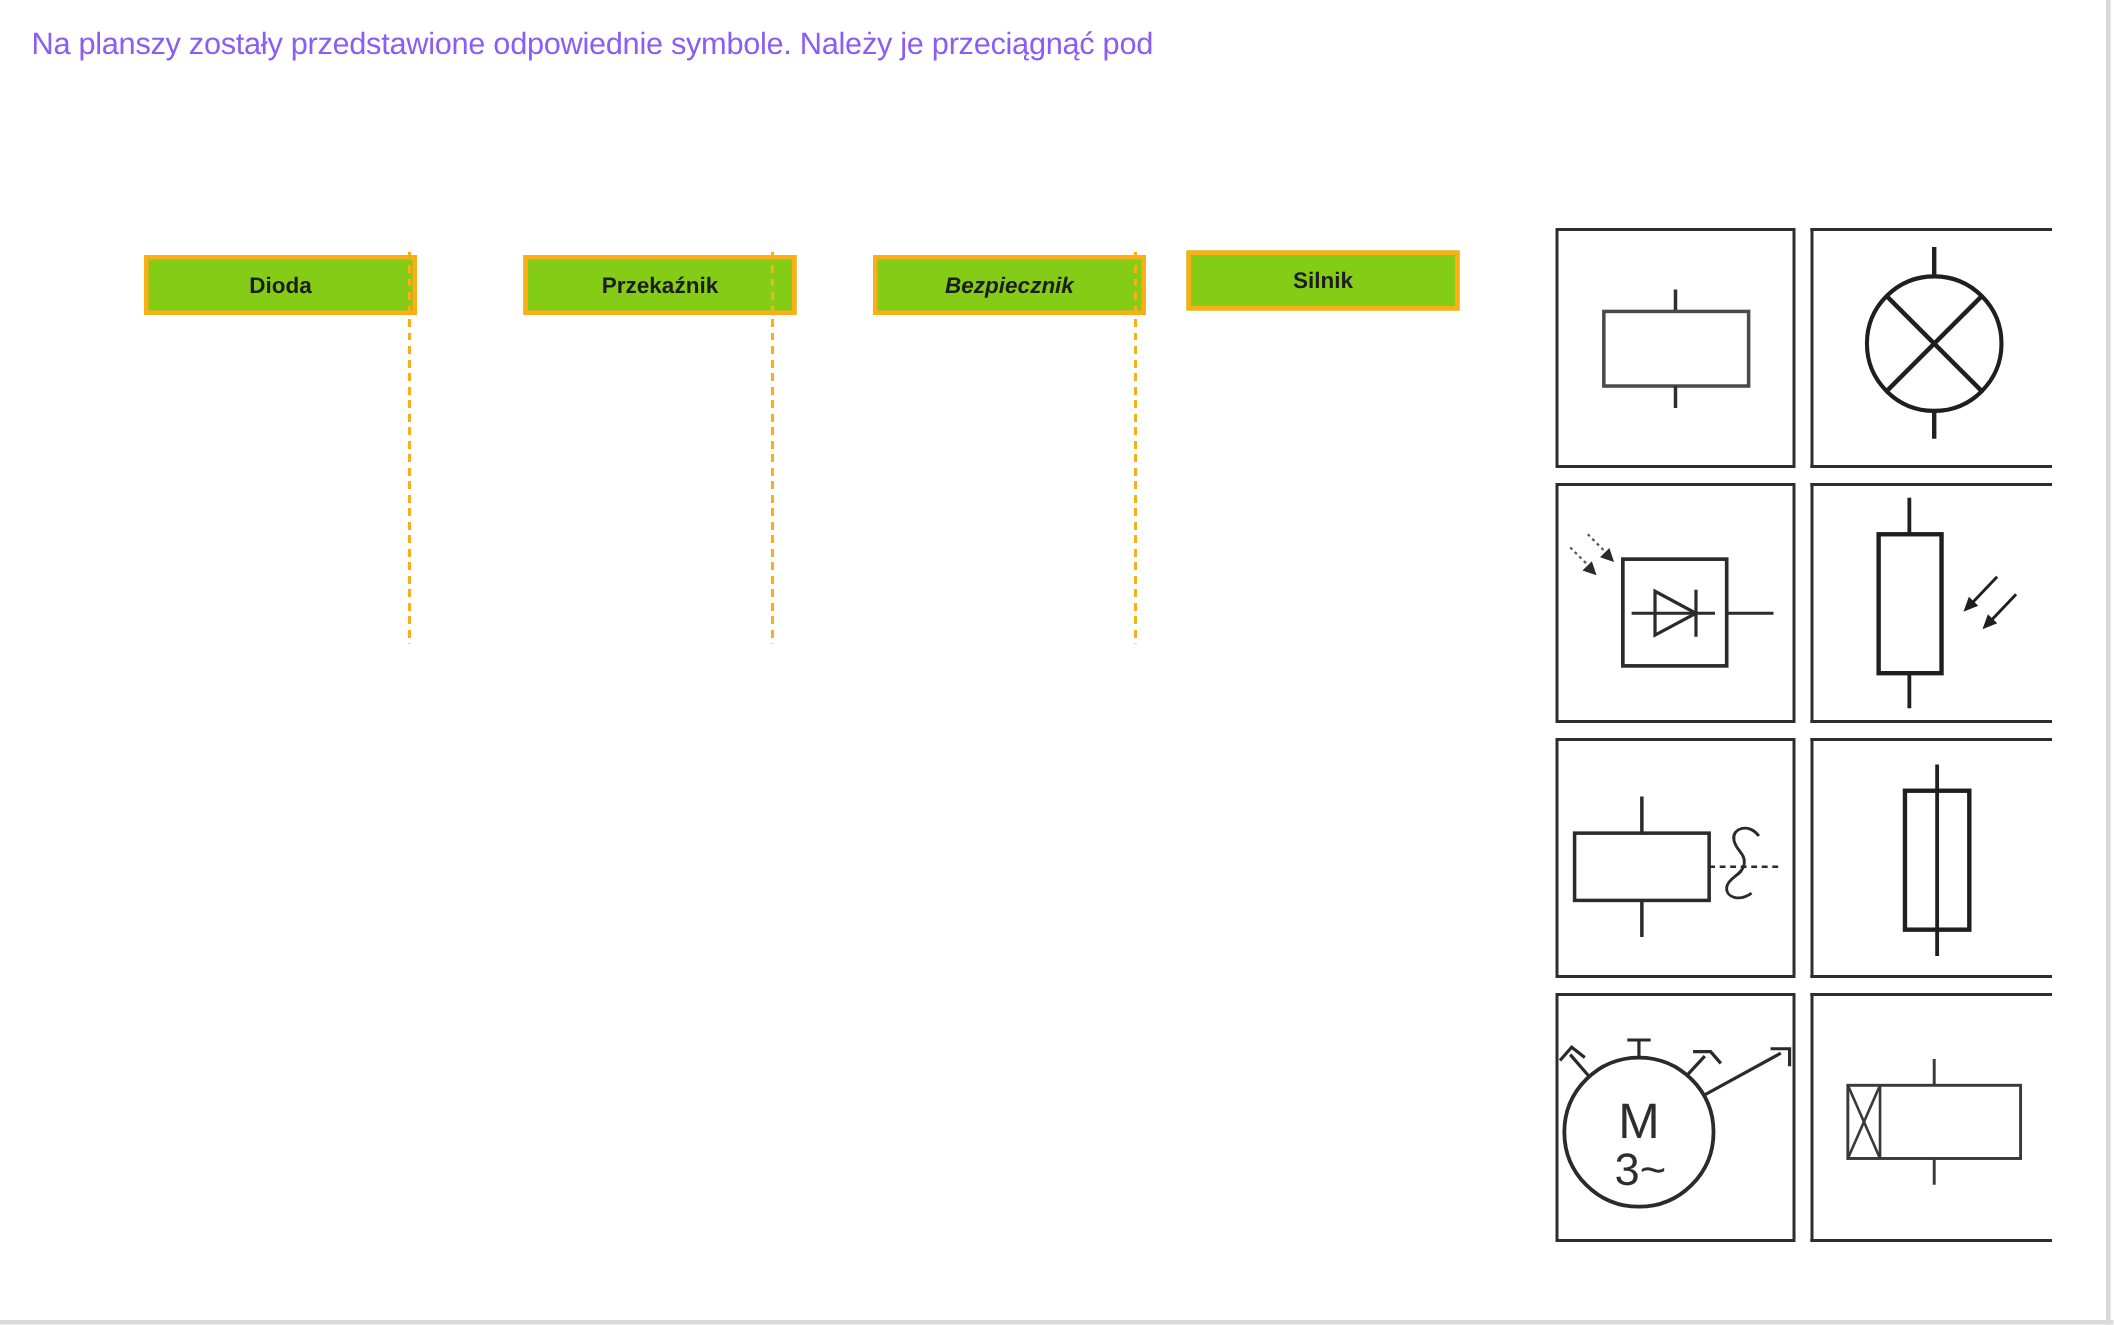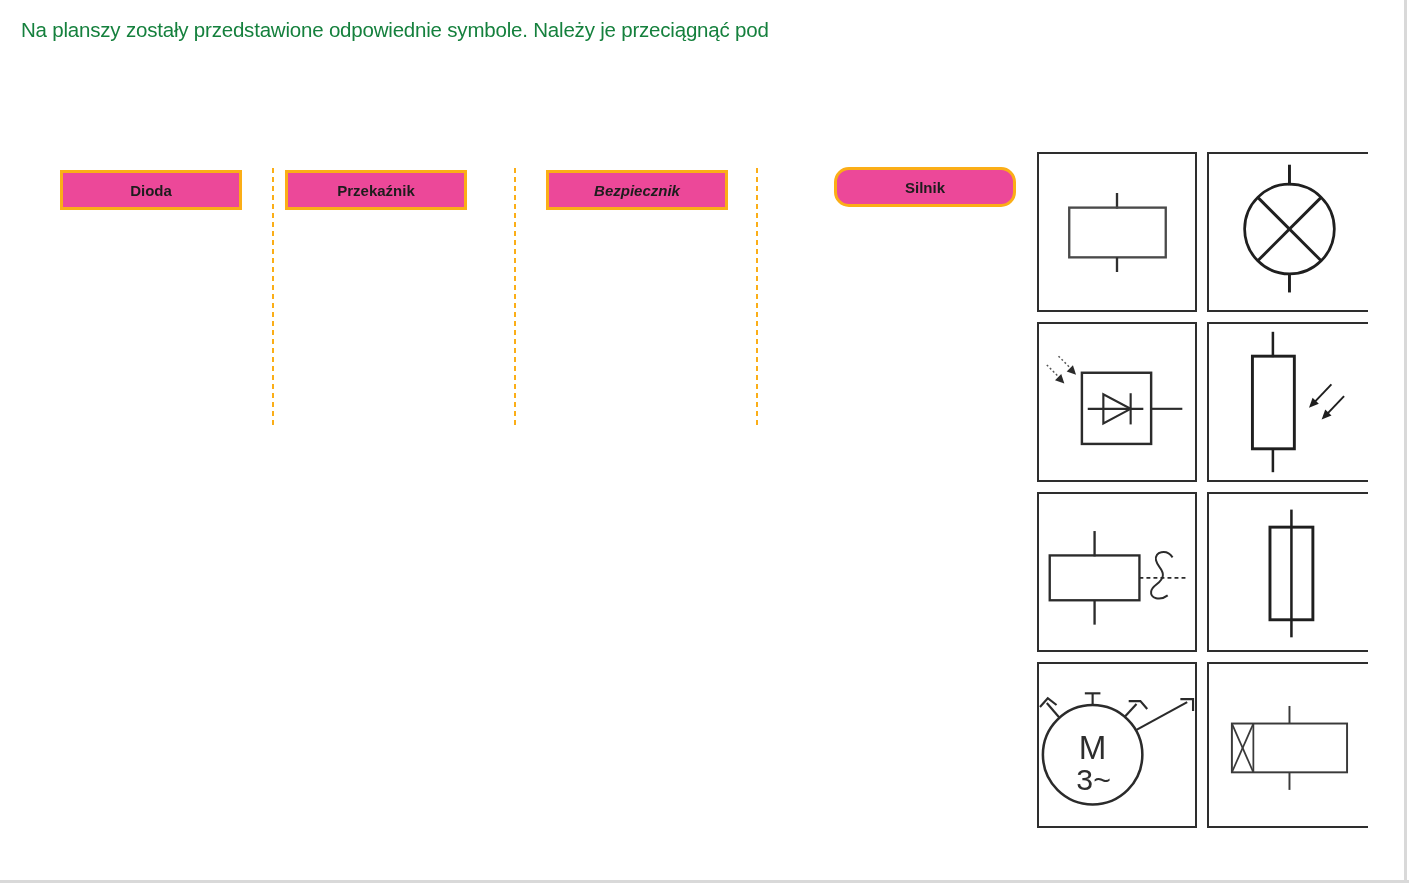--- a/index.html
+++ b/index.html
@@ -2,34 +2,35 @@
 <html><head>
 <meta charset="utf-8">
 <style>
   html,body{margin:0;padding:0;}
   body{
     width:1409px;height:883px;position:relative;background:#ffffff;
     font-family:"Liberation Sans", sans-serif;overflow:hidden;
   }
   .instructions{
     position:absolute;left:21px;top:12px;width:940px;
-    font-size:20.5px;line-height:35px;color:#15803d;
+    font-size:20.5px;line-height:35px;color:#8b5cf6;
     letter-spacing:-0.2px;
   }
   .drop-zone{
     position:absolute;top:170px;width:176px;height:34px;
-    border:3px solid #FBAE17;background:#ec4899;
+    border:3px solid #FBAE17;background:#84cc16;
     display:flex;align-items:center;justify-content:center;
     font-size:15px;font-weight:600;color:#1d1d1d;
     cursor:pointer;
+    margin-left:36px;
   }
   .drop-zone.dz-0{left:60px;}
-  .drop-zone.dz-1{left:285px;}
+  .drop-zone.dz-1{left:313px;}
   .drop-zone.dz-2{left:546px;font-style:italic;}
-  .drop-zone.dz-3{left:834px;top:167px;border-radius:15px;}
+  .drop-zone.dz-3{left:755px;top:167px;}
   .separator{
     position:absolute;top:168px;width:2px;height:261px;
     background:repeating-linear-gradient(to bottom,#FBAE17 0 5px,transparent 5px 9px);
   }
   .sep-0{left:272px;}
   .sep-1{left:514px;}
   .sep-2{left:756px;}
   .tile{
     position:absolute;width:160px;height:160px;background:#ffffff;
     border:2px solid #2e2e2e;box-sizing:border-box;cursor:grab;

